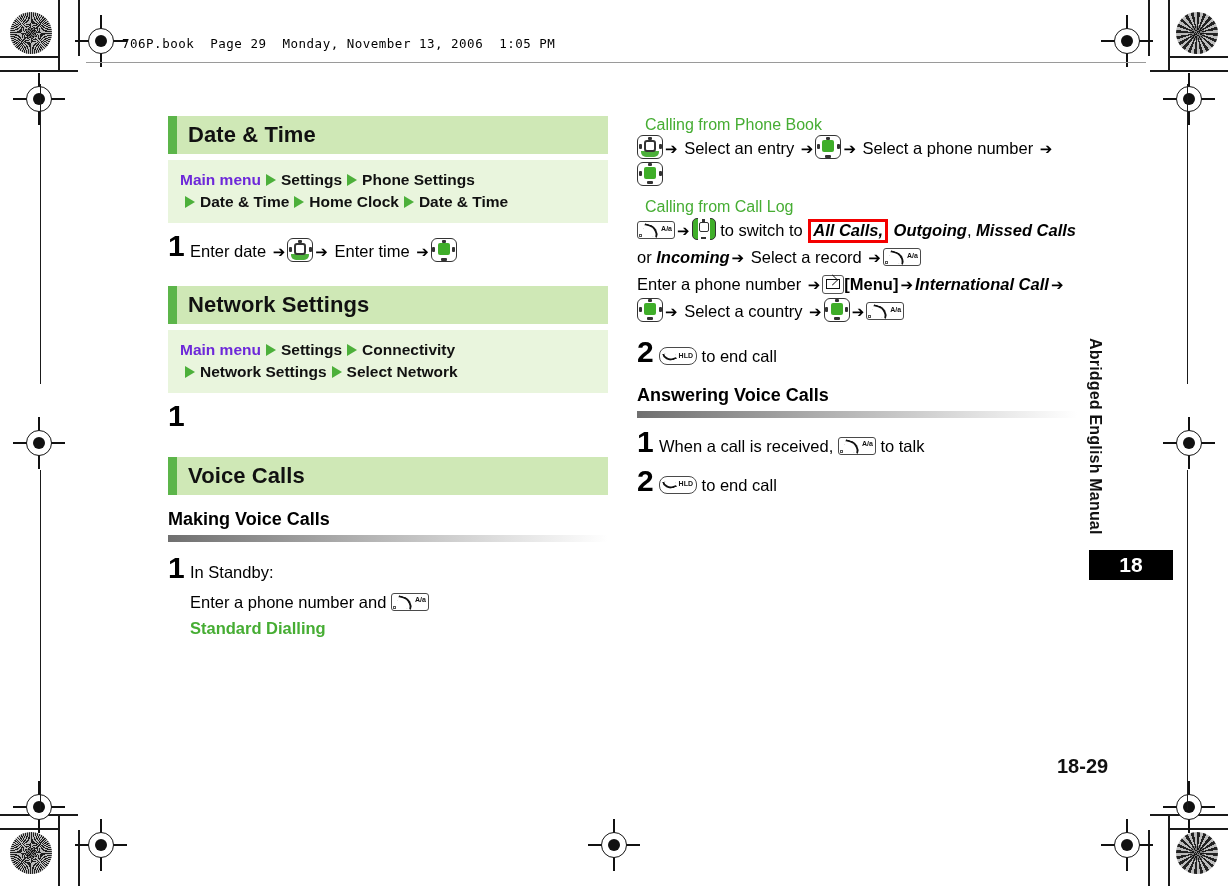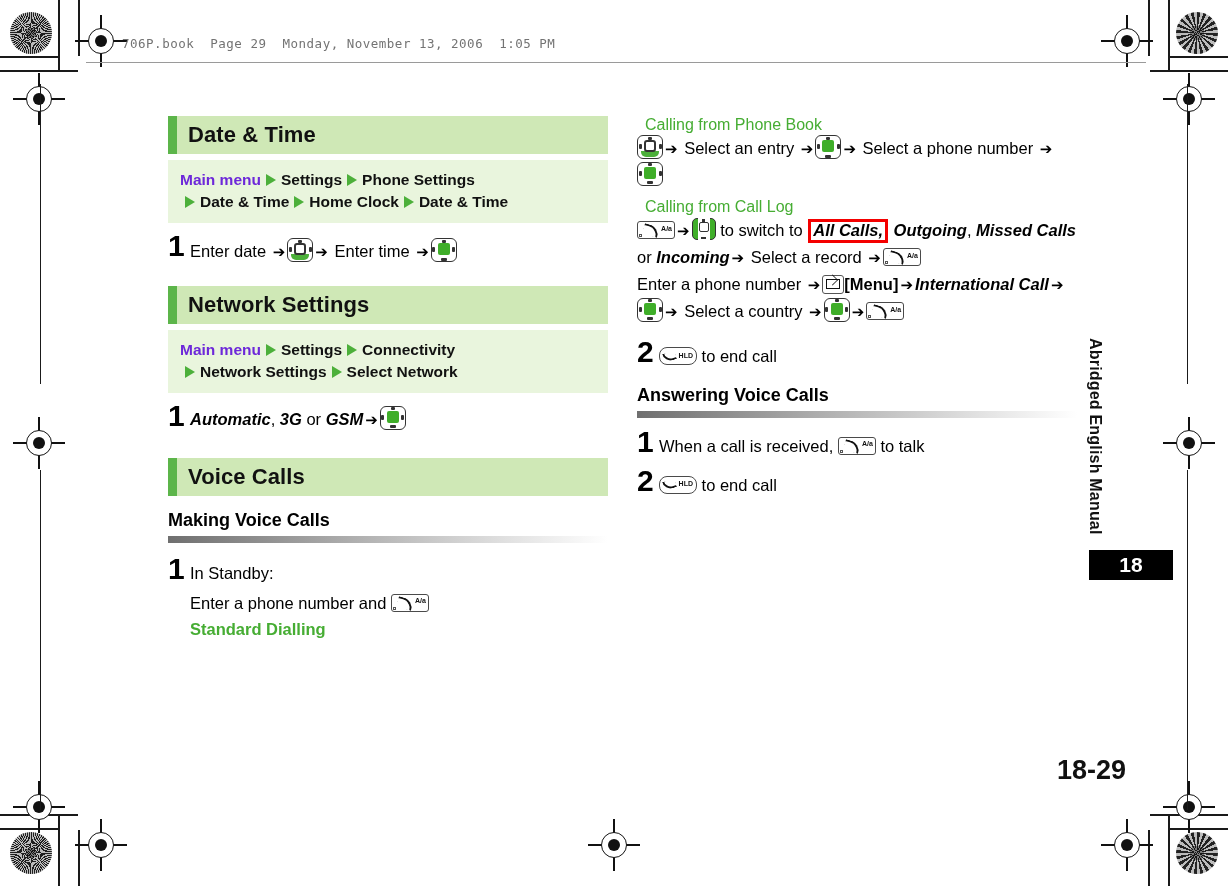--- a/index.html
+++ b/index.html
@@ -34,21 +34,21 @@
     position:absolute;left:11px;top:11px;width:12px;height:12px;
     border-radius:50%;background:#111;
   }
   .regmark .vb{position:absolute;left:16.2px;top:-9px;width:1.5px;height:52px;background:#111;}
   .regmark .hb{position:absolute;top:16.2px;left:-9px;height:1.5px;width:52px;background:#111;}
 
   
   .slug{
     position:absolute;left:122px;top:36px;
     font-family:"DejaVu Sans Mono","Liberation Mono",monospace;
-    font-size:12.5px;letter-spacing:.5px;color:#737373;white-space:pre;
+    font-size:12.5px;letter-spacing:.5px;color:#000000;white-space:pre;
   }
   .slug-rule{position:absolute;left:86px;top:62px;width:1060px;height:1px;background:#9a9a9a;}
 
   
   .col{position:absolute;top:116px;}
   .col-left{left:168px;width:440px;}
   .col-right{left:637px;width:440px;}
 
   
   .sec-bar{
@@ -170,21 +170,21 @@
   
   .vtab{position:absolute;left:1086px;top:338px;width:44px;}
   .vtab .vtext{
     writing-mode:vertical-rl;font-size:16px;font-weight:bold;letter-spacing:.2px;
     white-space:nowrap;color:#111;
   }
   .vnum{
     position:absolute;left:1089px;top:550px;width:84px;height:30px;background:#000;
     color:#fff;font-size:21px;font-weight:bold;display:flex;align-items:center;justify-content:center;
   }
-  .pagenum{position:absolute;left:1057px;top:755px;font-size:27px;font-weight:bold;color:#111;text-align:center;}
+  .pagenum{position:absolute;left:1057px;top:755px;font-size:20px;font-weight:bold;color:#111;text-align:center;}
 </style>
 </head>
 <body>
 
 <div>
   <div class="trim-line" style="left:58px;top:0;width:1.6px;height:72px;"></div>
   <div class="trim-line" style="left:78px;top:0;width:1.6px;height:56px;"></div>
   <div class="trim-line" style="left:0;top:70px;width:78px;height:1.6px;"></div>
   <div class="trim-line" style="left:0;top:56px;width:58px;height:1.6px;"></div>
 
@@ -304,23 +304,20 @@
 
   <section style="margin-top:22px;">
     <div class="sec-bar">
       <h2>Network Settings</h2>
     </div>
     <div class="navpath">
       <span class="mm">Main menu</span><span class="tri"></span><span>Settings</span><span class="tri"></span><span>Connectivity</span><br><span class="tri"></span><span>Network Settings</span><span class="tri"></span><span>Select Network</span>
     </div>
     <div class="step tight">
       <div class="num">1</div>
-      <div class="body">
-        <span class="ital">Automatic</span><span>, </span><span class="ital">3G</span><span> or </span><span class="ital">GSM</span><span class="arrow">➔</span><span class="key key-ok"><span class="pad"></span><span class="sh-u"></span><span class="sh-d"></span><span class="sh-l"></span><span class="sh-r"></span><span class="ctr"></span></span>
-      </div>
     </div>
   </section>
 
   <section style="margin-top:26px;">
     <div class="sec-bar">
       <h2>Voice Calls</h2>
     </div>
     <div class="subhead">Making Voice Calls</div>
     <div class="grad-rule"></div>
     <div class="step" style="margin-top:12px;">

